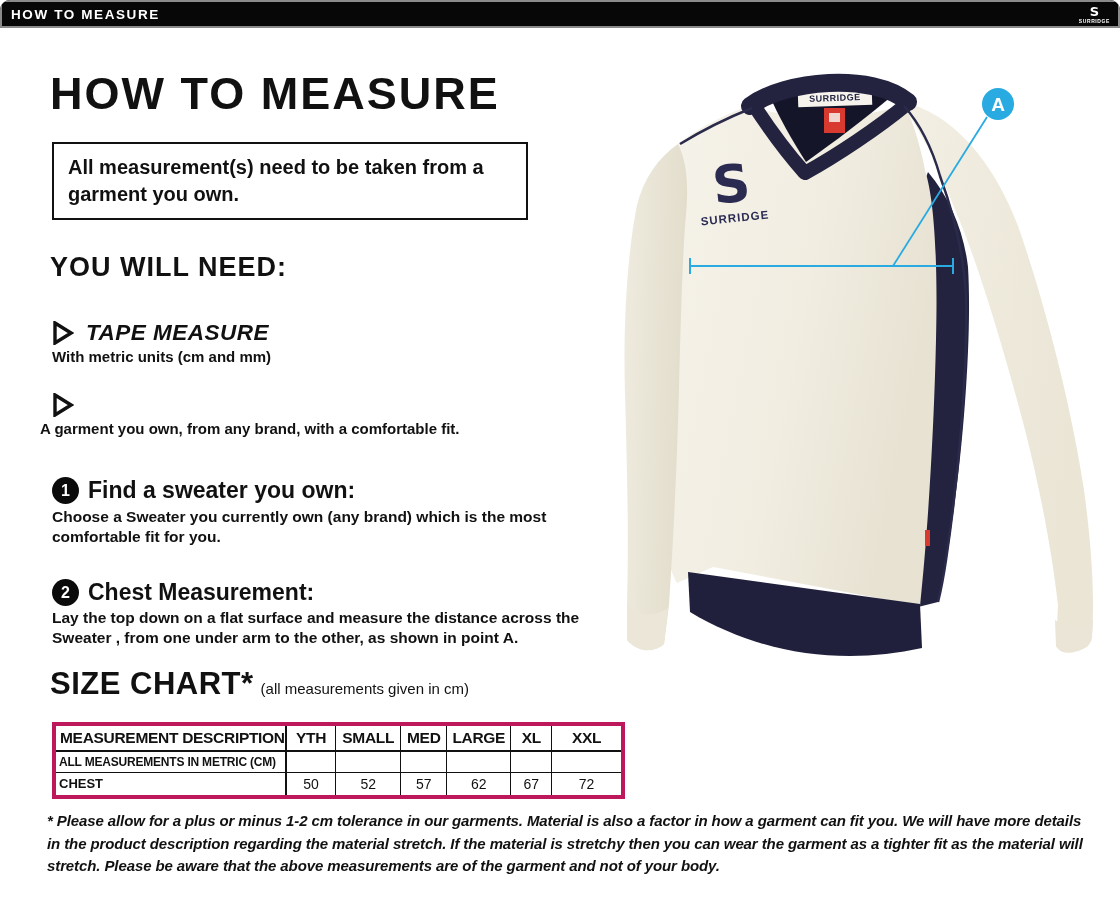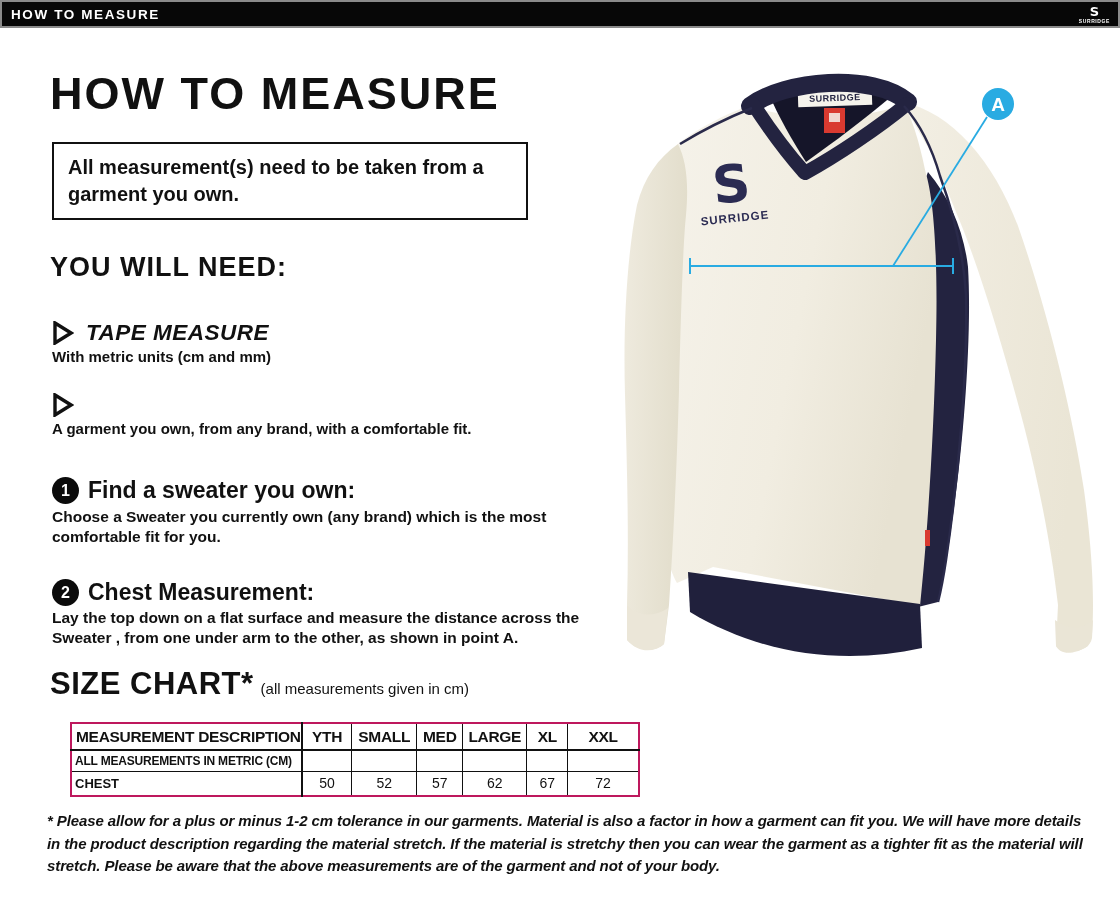--- a/index.html
+++ b/index.html
@@ -1,17 +1,17 @@
 <!DOCTYPE html>
 <html><head>
 <meta charset="utf-8">
 <style>
   * { margin:0; padding:0; box-sizing:border-box; }
   html,body { width:1120px; height:913px; background:#ffffff; font-family:"Liberation Sans", sans-serif; color:#111; }
-  .page { position:relative; width:1120px; height:913px; overflow:hidden; background:#fff; }
+  .page { position:relative; width:1120px; height:913px; overflow:hidden; background:#fff;border-radius:10px; }
 
   
   .top-bar { position:absolute; left:0; top:0; width:1120px; height:28px; background:#070707;
              border:2px solid #8a8a8a; display:flex; align-items:center; }
   .top-bar-title { color:#fff; font-size:13.5px; font-weight:bold; letter-spacing:1.6px; padding-left:9px; }
   .top-brand { position:absolute; right:8px; top:0; height:24px; display:flex; flex-direction:column; align-items:center; justify-content:center; color:#fff; line-height:1; }
   .top-brand .s-glyph { font-size:13px; font-weight:bold; font-family:"DejaVu Sans", sans-serif; }
   .top-brand .wordmark { font-size:5px; font-weight:bold; letter-spacing:0.6px; margin-top:1px; }
 
   
@@ -27,22 +27,22 @@
   .step-badge { position:absolute; width:27px; height:27px; border-radius:50%; background:#0b0b0b; color:#fff;
                 display:flex; align-items:center; justify-content:center; font-size:16px; font-weight:bold; }
   .step-title { position:absolute; font-size:23px; font-weight:bold; }
   .step-desc  { position:absolute; width:548px; font-size:15.5px; font-weight:bold; line-height:1.32; }
 
   .size-chart-head { position:absolute; left:50px; top:666px; display:flex; align-items:baseline; }
   .size-chart-title { font-size:31px; font-weight:bold; letter-spacing:0.5px; }
   .size-chart-note { font-size:15px; font-weight:normal; margin-left:7px; }
 
   
-  table.size-table { position:absolute; left:70px; top:722px; border-collapse:collapse; table-layout:fixed;
-                     border:2px solid #be185d; }
+  table.size-table { position:absolute; left:52px; top:722px; border-collapse:collapse; table-layout:fixed;
+                     border:4px solid #be185d; }
   .size-table th, .size-table td { border:1px solid #111; white-space:nowrap; overflow:hidden; }
   .size-table th { height:27px; font-size:15.5px; font-weight:bold; letter-spacing:-0.3px; text-align:center; border-bottom:2px solid #111; }
   .size-table th.desc { text-align:left; padding-left:4px; font-size:15.5px; width:228px; border-right:2px solid #111; }
   .size-table td.desc { text-align:left; padding-left:3px; border-right:2px solid #111; }
   .size-table tr.metric td { height:21px; font-size:12px; font-weight:bold; letter-spacing:-0.2px; }
   .size-table tr.chest  td { height:25px; font-size:14px; text-align:center; }
   .size-table tr.chest  td.desc { font-size:13px; font-weight:bold; text-align:left; }
   .col-yth{width:50px}.col-small{width:65px}.col-med{width:46px}.col-large{width:64px}.col-xl{width:41px}.col-xxl{width:71px}
 
   .disclaimer { position:absolute; left:47px; top:810px; width:1050px; font-size:15px; font-weight:bold;
@@ -74,21 +74,21 @@
 
   <svg class="tri-icon" style="left:52px; top:321px;" viewBox="0 0 22 24">
     <polygon points="3,2 19,12 3,22" fill="none" stroke="#111" stroke-width="3.4" stroke-linejoin="miter"></polygon>
   </svg>
   <div class="need-item-title" style="left:86px; top:320px;font-style:italic;">TAPE MEASURE</div>
   <div class="need-item-desc" style="left:52px; top:348px;">With metric units (cm and mm)</div>
 
   <svg class="tri-icon" style="left:52px; top:393px;" viewBox="0 0 22 24">
     <polygon points="3,2 19,12 3,22" fill="none" stroke="#111" stroke-width="3.4" stroke-linejoin="miter"></polygon>
   </svg>
-  <div class="need-item-desc" style="left:52px; top:420px;">A garment you own, from any brand, with a comfortable fit.</div>
+  <div class="need-item-desc" style="left:40px; top:420px;">A garment you own, from any brand, with a comfortable fit.</div>
 
   <div class="step-badge" style="left:52px; top:477px;">1</div>
   <div class="step-title" style="left:88px; top:477px;">Find a sweater you own:</div>
   <div class="step-desc" style="left:52px; top:507px;">Choose a Sweater you currently own (any brand) which is the most comfortable fit for you.</div>
 
   <div class="step-badge" style="left:52px; top:579px;">2</div>
   <div class="step-title" style="left:88px; top:579px;">Chest Measurement:</div>
   <div class="step-desc" style="left:52px; top:608px;">Lay the top down on a flat surface and measure the distance across the Sweater , from one under arm to the other, as shown in point A.</div>
 
   <div class="size-chart-head">

